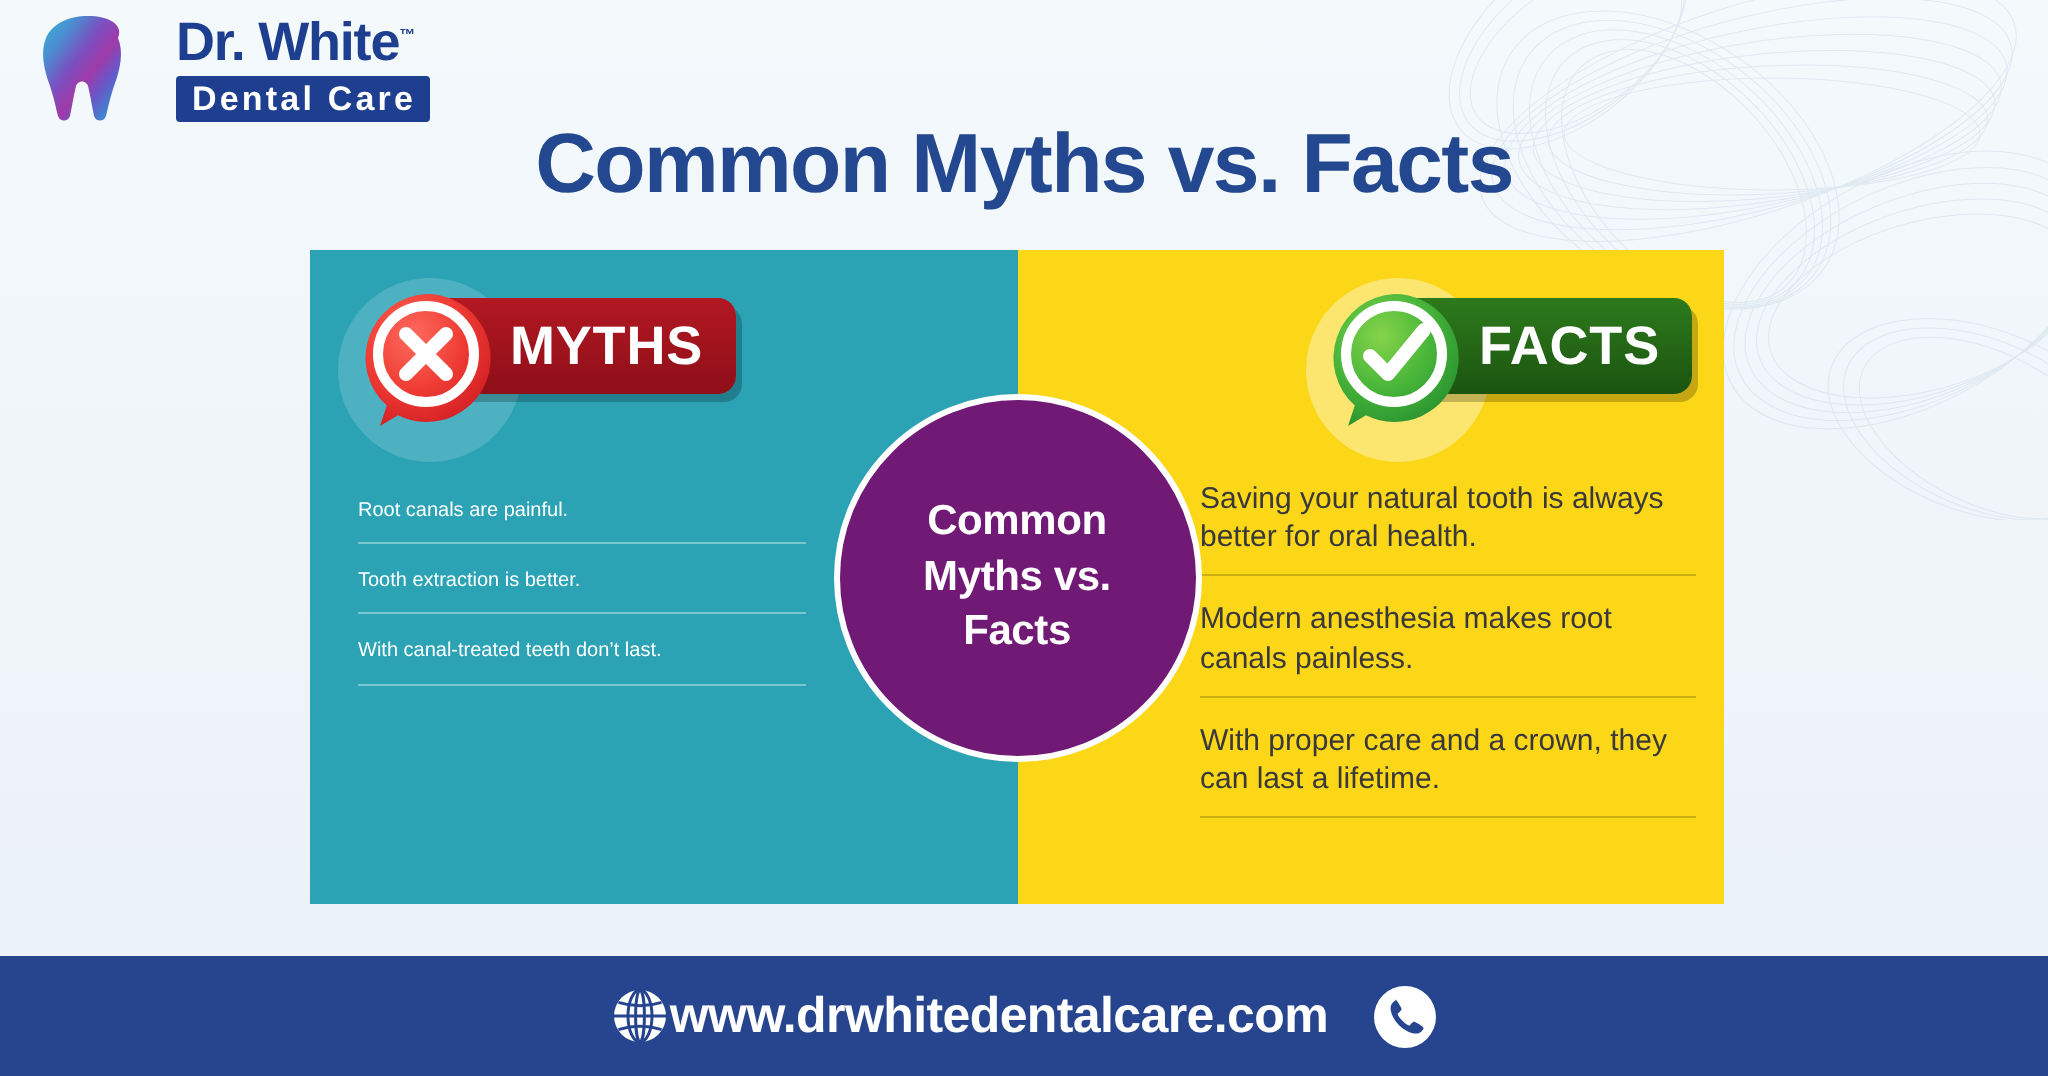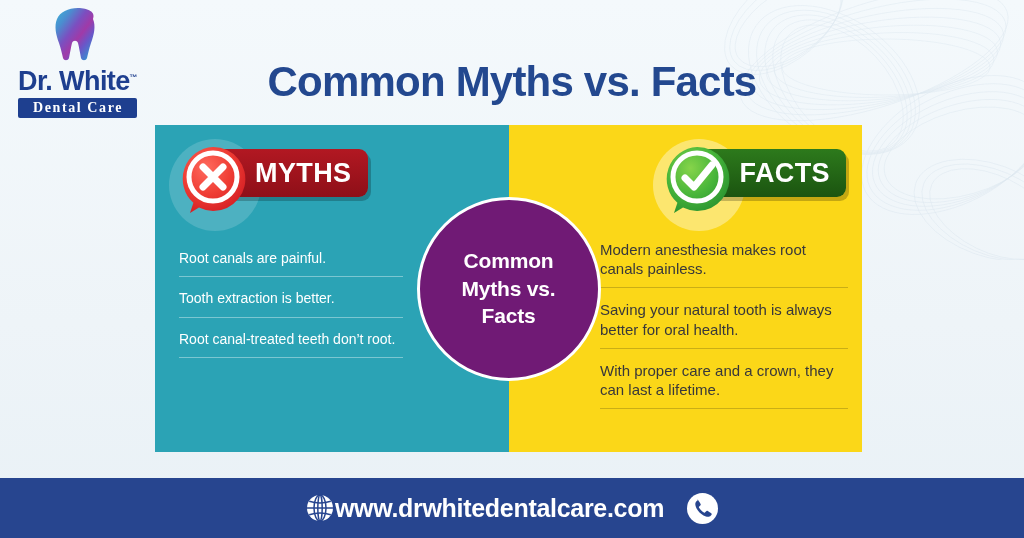--- a/index.html
+++ b/index.html
@@ -19,32 +19,32 @@
   }
   #bg-guilloche {
     position:absolute; top:-40px; right:-30px;
     width:330px; height:300px;
     opacity:.55; pointer-events:none;
   }
 
   
   #header { position:absolute; top:0; left:0; right:0; height:120px; }
 
-  #logo { position:absolute; left:18px; top:6px; display:flex; align-items:center; gap:6px;flex-direction:column; }
+  #logo { position:absolute; left:18px; top:6px; display:flex; align-items:center; gap:18px; }
   #logo-mark { width:52px; height:56px; display:block; }
   #logo-words { display:flex; flex-direction:column; gap:3px; }
   #brand-name {
     font-size:27px; font-weight:700; color:#1e3f8f;
     letter-spacing:-.6px; line-height:1; position:relative; white-space:nowrap;
   }
   #brand-tm { font-size:8px; vertical-align:super; font-weight:700; }
   #brand-sub {
-    background:#1e3f8f; color:#ffffff; font-size:14px; font-weight:700;
+    background:#1e3f8f; color:#ffffff; font-size:17px; font-weight:700;
     letter-spacing:1.6px; padding:3px 7px 3px 8px; line-height:1;
-    text-align:center; border-radius:2px; white-space:nowrap;font-family:Liberation Serif, serif;
+    text-align:center; border-radius:2px; white-space:nowrap;
   }
 
   #page-title {
     position:absolute; left:0; right:0; top:58px;
     text-align:center;
     font-size:42px; font-weight:800; color:#23488f;
     letter-spacing:-.8px;
   }
 
   
@@ -103,21 +103,21 @@
   .badge-icon { position:absolute; left:0; top:-6px; width:72px; height:74px; z-index:3; }
 
   
   .list { position:absolute; z-index:2; }
   #list-myths { left:24px; top:124px; width:224px; }
   #list-facts { right:14px; top:115px; width:248px; }
 
   .list-item { padding-bottom:9px; margin-bottom:12px; }
   #list-myths .list-item {
     border-bottom:1px solid rgba(255,255,255,.38);
-    color:#ffffff; font-size:14px; line-height:1.32;
+    color:#ffffff; font-size:10px; line-height:1.32;
   }
   #list-facts .list-item {
     border-bottom:1px solid rgba(90,80,20,.30);
     color:#39383a; font-size:15px; line-height:1.28;
   }
   #list-myths .list-item:nth-child(3) { margin-bottom:0; }
   #list-facts .list-item:nth-child(3) { margin-bottom:12px; }
 
   
   #footer {
@@ -209,21 +209,21 @@
         </defs>
         <path fill="url(#redG)" d="M36 4a32 32 0 1 1-14 60.6L13 70l3.4-10.2A32 32 0 0 1 36 4z"></path>
         <circle cx="36" cy="34" r="24" fill="none" stroke="#ffffff" stroke-width="5"></circle>
         <path d="M26 24 L46 44 M46 24 L26 44" stroke="#ffffff" stroke-width="7" stroke-linecap="round"></path>
       </svg>
     </div>
 
     <div class="list" id="list-myths">
       <div class="list-item">Root canals are painful.</div>
       <div class="list-item">Tooth extraction is better.</div>
-      <div class="list-item">Root canal-treated teeth don’t root.</div>
+      <div class="list-item">With canal-treated teeth don’t last.</div>
     </div>
   </div>
 
   <div id="panel-facts">
     <div class="badge-wrap" id="badge-facts">
       <div class="badge-glow" id="glow-facts"></div>
       <div class="badge-plate" id="plate-facts">
         <span>FACTS</span>
       </div>
       <svg class="badge-icon" viewBox="0 0 72 74">
@@ -234,22 +234,22 @@
             <stop offset="100%" stop-color="#2a9330"></stop>
           </radialGradient>
         </defs>
         <path fill="url(#grnG)" d="M36 4a32 32 0 1 1-14 60.6L13 70l3.4-10.2A32 32 0 0 1 36 4z"></path>
         <circle cx="36" cy="34" r="24" fill="none" stroke="#ffffff" stroke-width="5"></circle>
         <path d="M24 35 L33 44 L51 22" fill="none" stroke="#ffffff" stroke-width="7" stroke-linecap="round" stroke-linejoin="round"></path>
       </svg>
     </div>
 
     <div class="list" id="list-facts">
+      <div class="list-item">Saving your natural tooth is always better for oral health.</div>
       <div class="list-item">Modern anesthesia makes root canals painless.</div>
-      <div class="list-item">Saving your natural tooth is always better for oral health.</div>
       <div class="list-item">With proper care and a crown, they can last a lifetime.</div>
     </div>
   </div>
 
   <div id="venn-center">
     <div id="venn-center-label">Common
 Myths vs.
 Facts</div>
   </div>
 </div>

